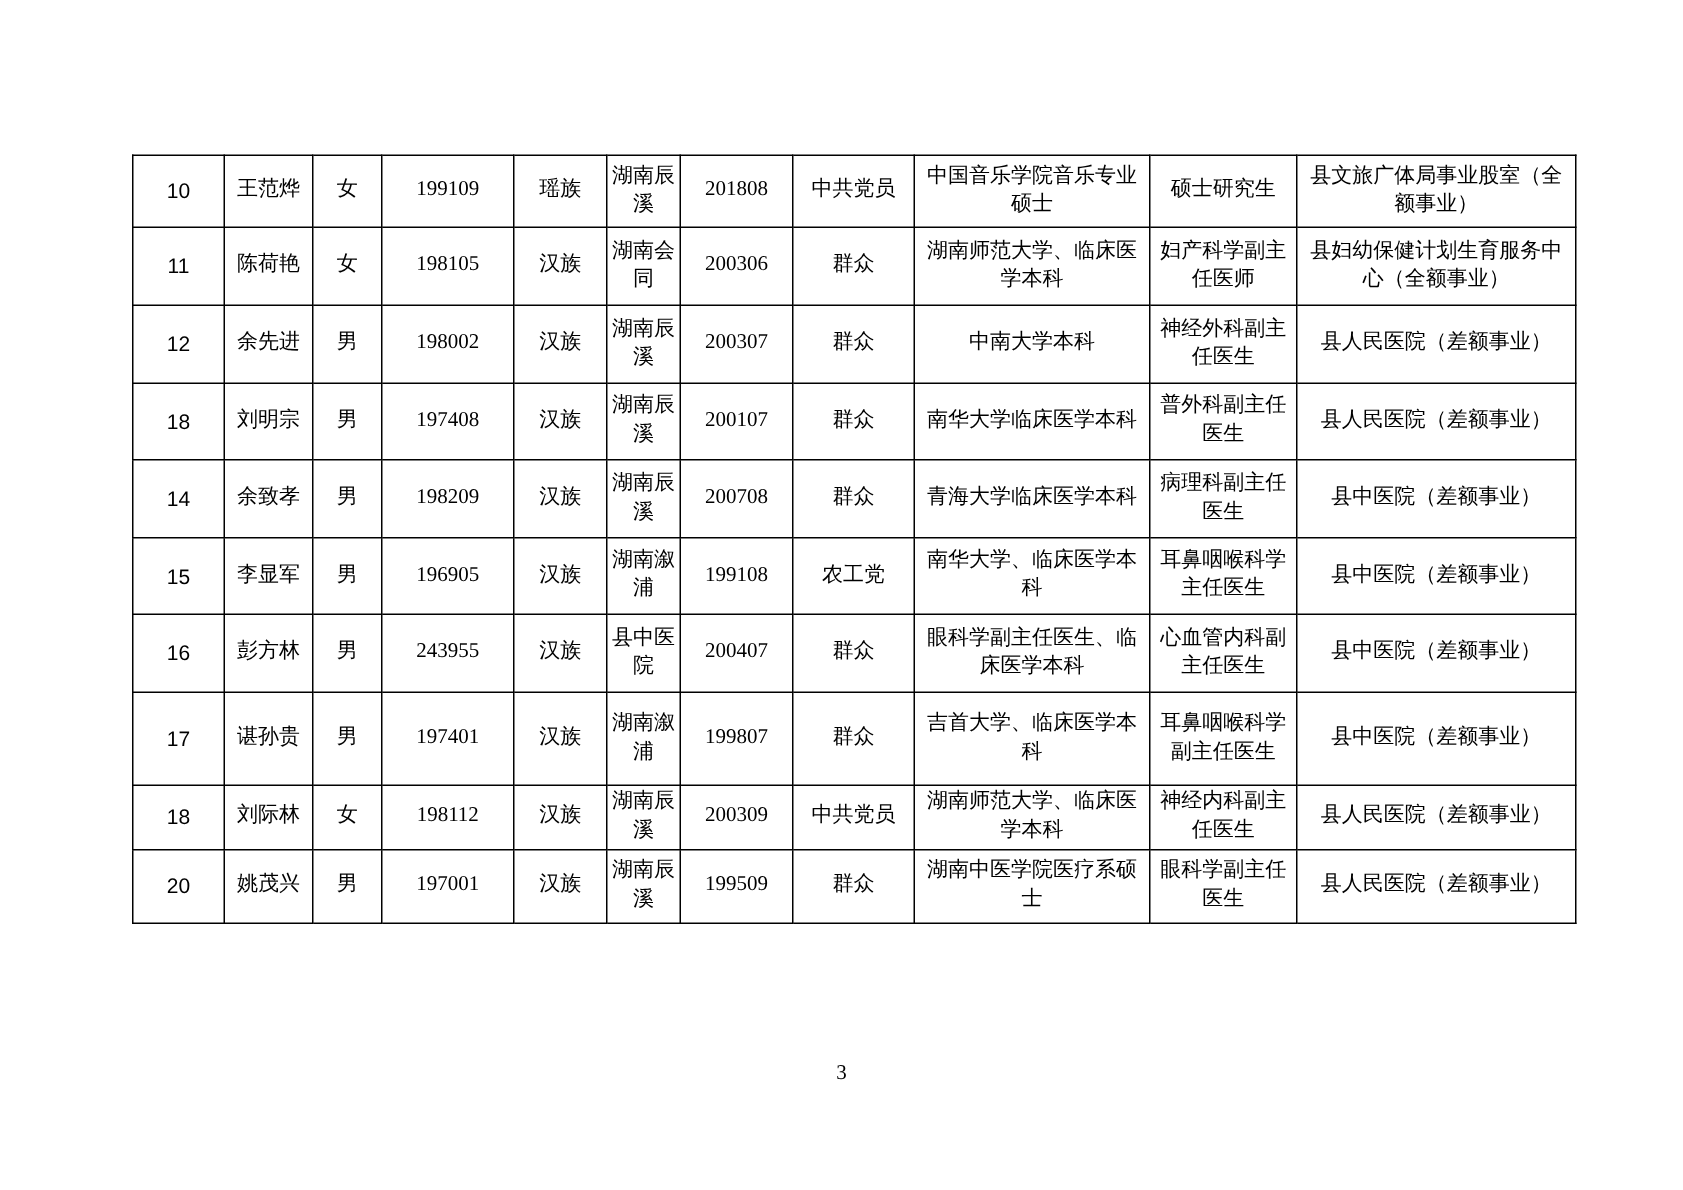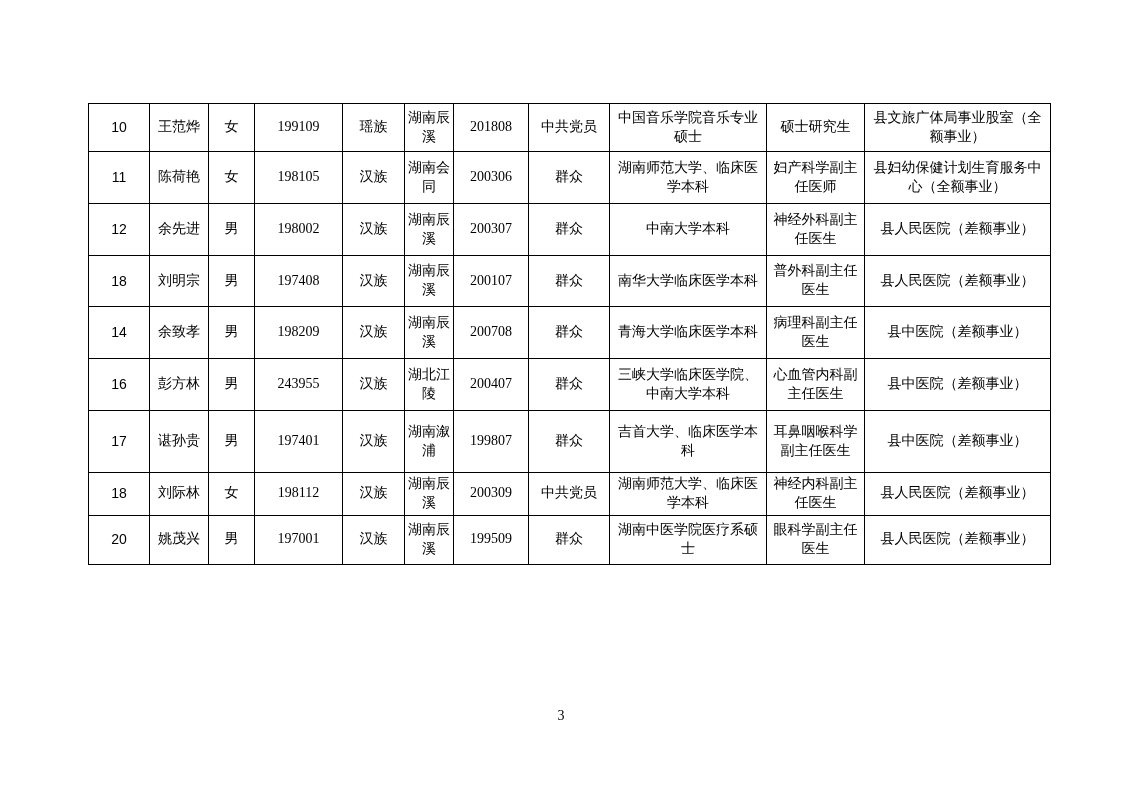--- a/index.html
+++ b/index.html
@@ -150,30 +150,43 @@
       <td class="cell-gender">男</td>
       <td class="cell-birth">198209</td>
       <td class="cell-ethnicity">汉族</td>
       <td class="cell-native">湖南辰溪</td>
       <td class="cell-date">200708</td>
       <td class="cell-political">群众</td>
       <td class="cell-education">青海大学临床医学本科</td>
       <td class="cell-title">病理科副主任医生</td>
       <td class="cell-unit">县中医院（差额事业）</td>
     </tr>
+        <tr class="r5">
+      <td class="cell-seq">15</td>
+      <td class="cell-name">李显军</td>
+      <td class="cell-gender">男</td>
+      <td class="cell-birth">196905</td>
+      <td class="cell-ethnicity">汉族</td>
+      <td class="cell-native">湖南溆浦</td>
+      <td class="cell-date">199108</td>
+      <td class="cell-political">农工党</td>
+      <td class="cell-education align-left">南华大学、临床医学本科</td>
+      <td class="cell-title align-left">耳鼻咽喉科学主任医生</td>
+      <td class="cell-unit">县中医院（差额事业）</td>
+    </tr>
         <tr class="r6">
       <td class="cell-seq">16</td>
       <td class="cell-name">彭方林</td>
       <td class="cell-gender">男</td>
       <td class="cell-birth">243955</td>
       <td class="cell-ethnicity">汉族</td>
-      <td class="cell-native">湖北江陵</td>
+      <td class="cell-native">县中医院</td>
       <td class="cell-date">200407</td>
       <td class="cell-political">群众</td>
-      <td class="cell-education align-left">三峡大学临床医学院、中南大学本科</td>
+      <td class="cell-education align-left">眼科学副主任医生、临床医学本科</td>
       <td class="cell-title align-left">心血管内科副主任医生</td>
       <td class="cell-unit">县中医院（差额事业）</td>
     </tr>
         <tr class="r7">
       <td class="cell-seq">17</td>
       <td class="cell-name">谌孙贵</td>
       <td class="cell-gender">男</td>
       <td class="cell-birth">197401</td>
       <td class="cell-ethnicity">汉族</td>
       <td class="cell-native">湖南溆浦</td>

